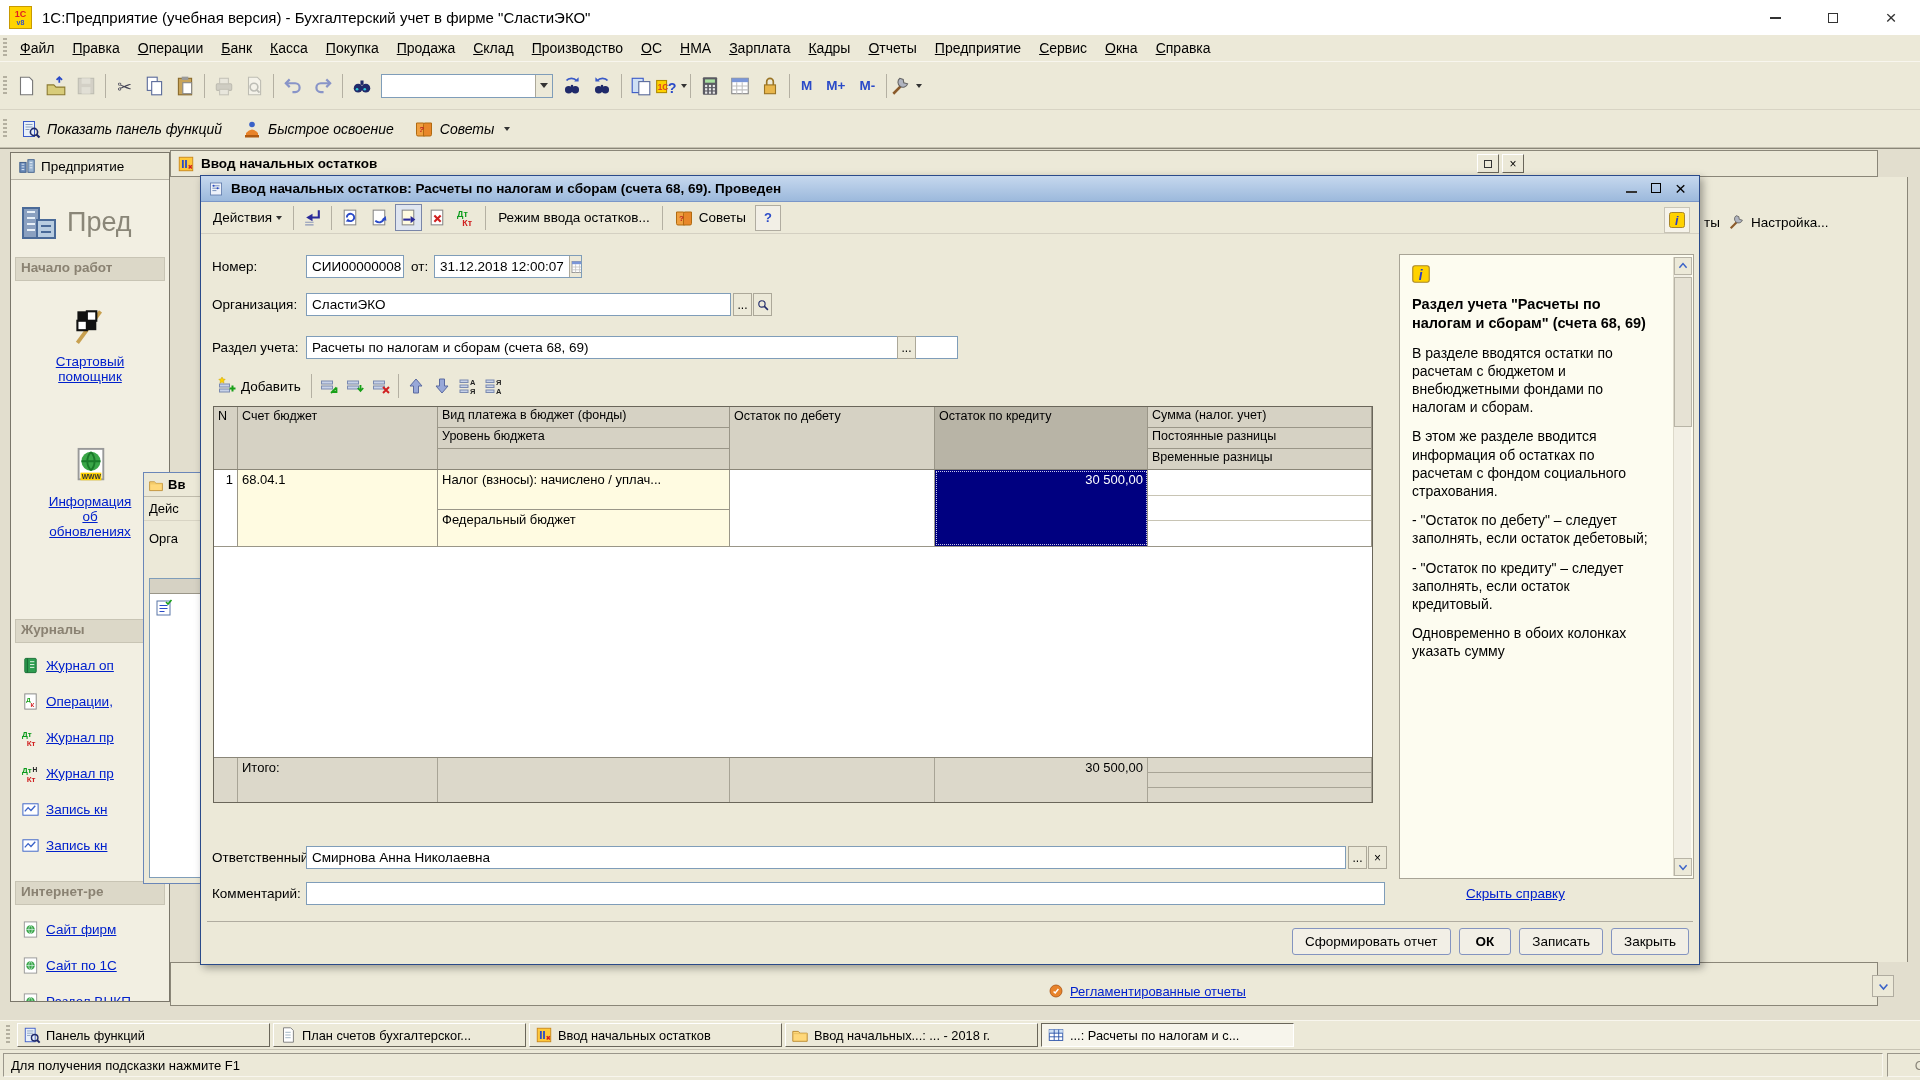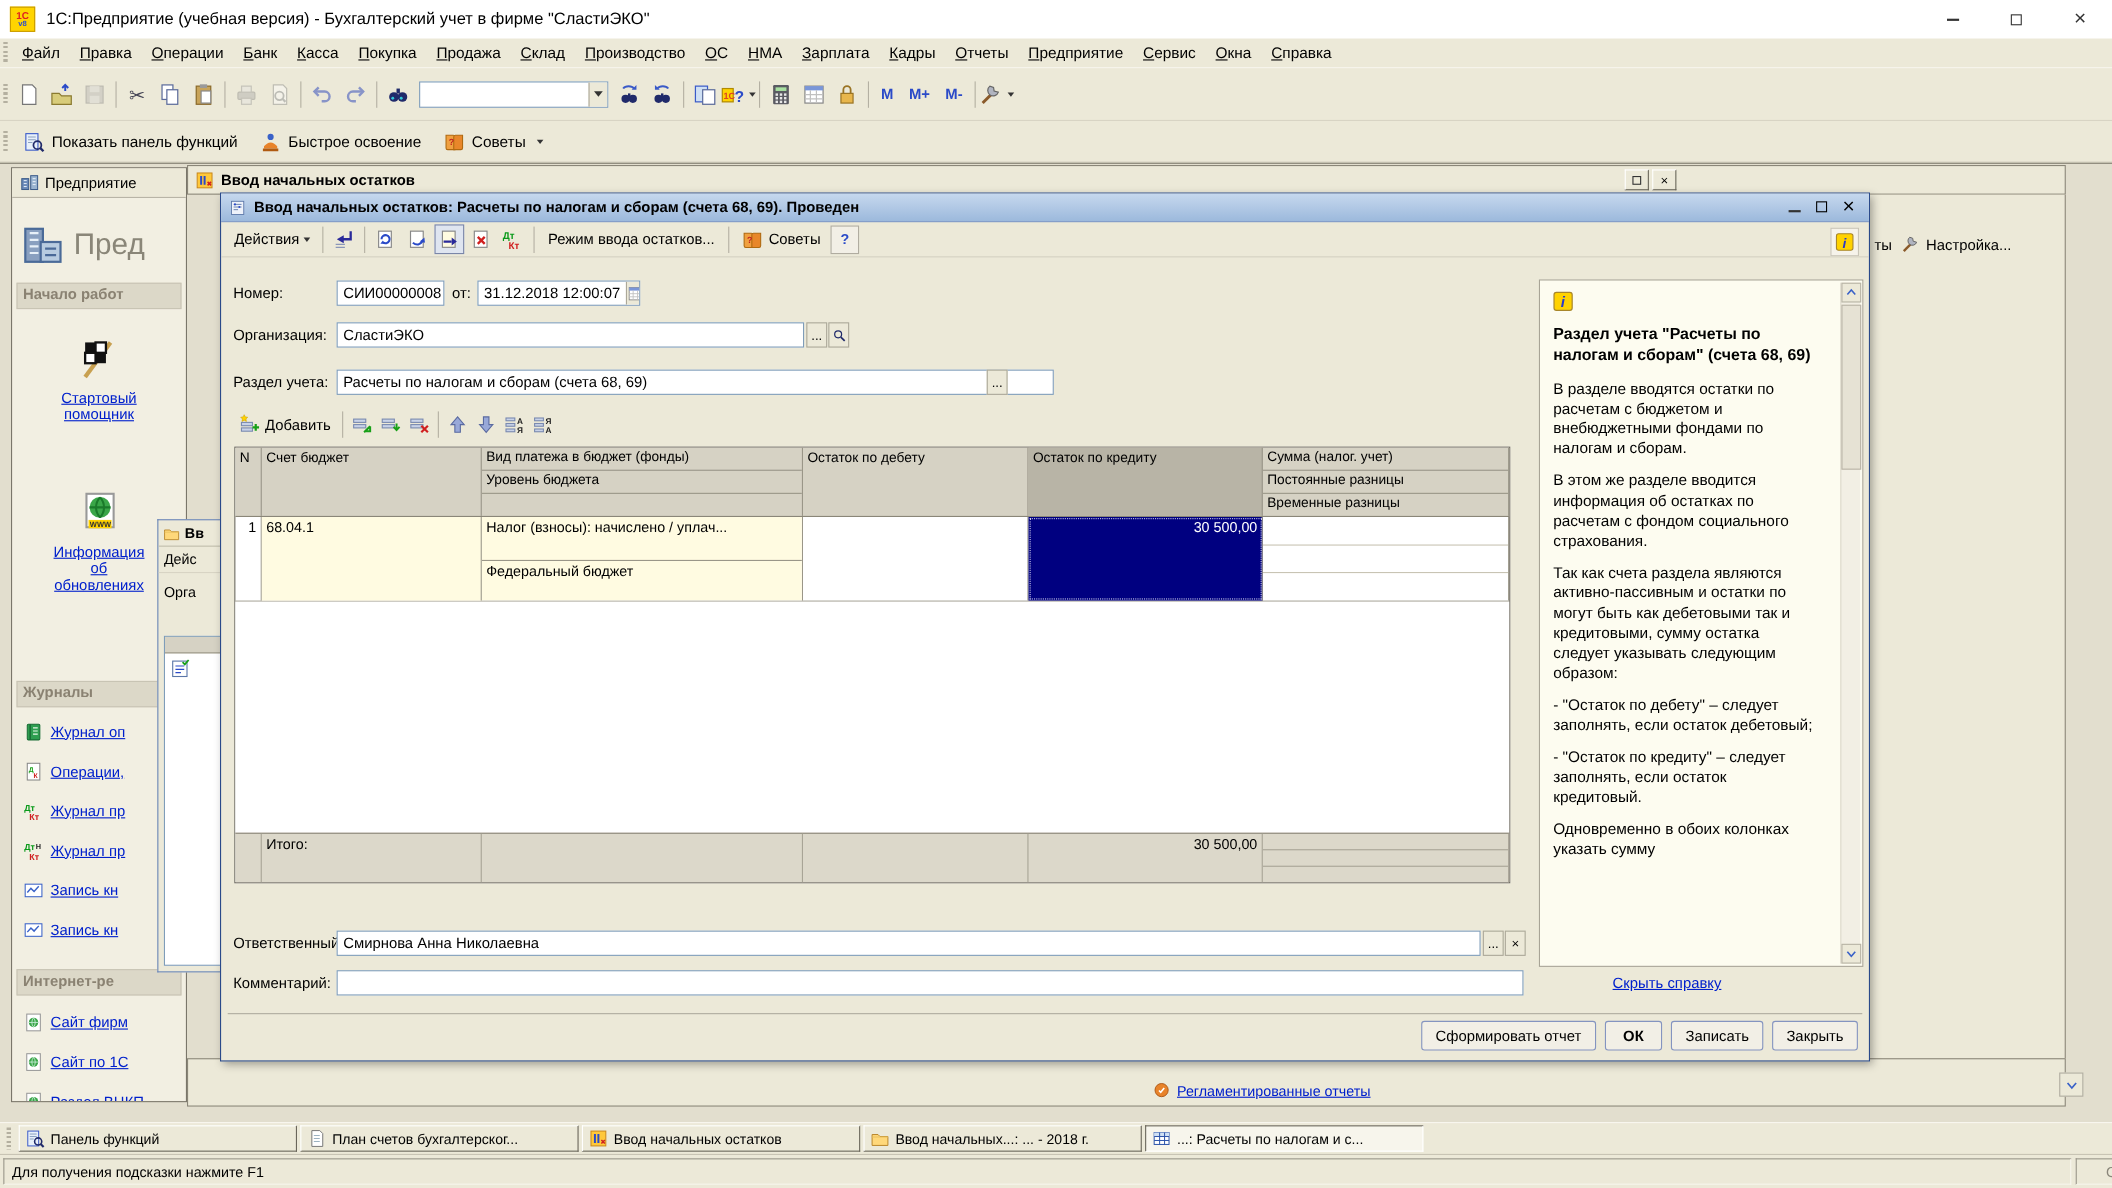--- a/index.html
+++ b/index.html
@@ -33,21 +33,21 @@
 .tb-btn { width:28px; height:28px; margin:0 1px; display:flex; align-items:center; justify-content:center; border:1px solid transparent; }
 .tb-btn .icon { width:22px; height:22px; }
 .dim { opacity:.45; filter:grayscale(.8); }
 .tb-text { width:auto !important; padding:0 5px; color:#2a4ac8; font-weight:bold; font-size:13.5px; }
 .tb-sep { width:1px; height:24px; background:#b4b0a2; margin:0 4px; flex:none; }
 .tb-combo { width:172px; height:24px; background:#fff; border:1px solid #7f9db9; margin:0 4px; display:flex; align-items:center; }
 .combo-text { flex:1; padding:0 4px; }
 .combo-arrow { width:17px; height:100%; background:#ece9d8; border-left:1px solid #aca899; display:flex; align-items:center; justify-content:center; }
 .tri { width:0; height:0; border-left:4px solid transparent; border-right:4px solid transparent; border-top:5px solid #333; display:inline-block; }
 .tri.small { border-left-width:3.5px; border-right-width:3.5px; border-top-width:4px; margin-left:4px; }
-.tb2-item { display:flex; align-items:center; gap:6px; padding:0 10px; font-size:14px; white-space:nowrap; }
+.tb2-item { display:flex; align-items:center; gap:6px; padding:0 10px; font-size:14px; white-space:nowrap;font-style:italic; }
 
 
 .mdi { position:absolute; left:0; top:148px; width:100%; height:872px; background:#e2dece; border-top:1px solid #8a8678; }
 
 
 .sb { position:absolute; left:10px; top:152px; width:160px; height:850px; background:#f2efe2; border:1px solid #7a766a; overflow:hidden; z-index:2; }
 .sb-tab { height:27px; display:flex; align-items:center; gap:5px; padding:0 7px; border-bottom:1px solid #b8b4a6; font-size:13.5px; background:#ece9d8; white-space:nowrap; }
 .sb-big { position:absolute; left:8px; top:46px; right:0; height:46px; display:flex; align-items:center; gap:8px; overflow:hidden; }
 .sb-big-title { font-size:27px; color:#8a8678; white-space:nowrap; }
 .sb-bar { position:absolute; left:4px; right:4px; height:24px; background:#dcd8c8; border:1px solid #c8c4b4; color:#8a8272; font-weight:bold; font-size:13.5px; padding:2px 5px; white-space:nowrap; overflow:hidden; }
@@ -57,21 +57,21 @@
 .sb-list { position:absolute; left:10px; right:0; }
 .sb-row { display:flex; align-items:center; gap:6px; height:20px; margin-bottom:16px; white-space:nowrap; overflow:hidden; }
 .sb-row .icon { width:19px; height:19px; }
 
 
 .bgtitle { position:absolute; left:170px; top:150px; width:1708px; height:27px; background:#ece9d8; border:1px solid #8a8678; display:flex; align-items:center; gap:6px; padding:0 6px; z-index:1; }
 .bgtitle-text { font-weight:bold; font-size:13.5px; white-space:nowrap; }
 .bg-controls { position:absolute; left:1306px; top:3px; display:flex; gap:3px; }
 .mini-btn { width:22px; height:19px; background:#ece9d8; border:1px solid; border-color:#fff #6a665a #6a665a #fff; display:flex; align-items:center; justify-content:center; font-size:12px; }
 .mini-btn .restore-glyph { width:8px; height:8px; }
-.bgright { position:absolute; left:1700px; top:177px; width:178px; height:785px; background:#ece9d8; border-right:1px solid #8a8678; z-index:1; }
+.bgright { position:absolute; left:1700px; top:177px; width:208px; height:785px; background:#ece9d8; border-right:1px solid #8a8678; z-index:1; }
 .bgr-row { position:absolute; left:4px; top:36px; display:flex; align-items:center; gap:8px; font-size:13.5px; white-space:nowrap; }
 .bgr-btn { display:flex; align-items:center; gap:5px; }
 .bgbottom { position:absolute; left:170px; top:962px; width:1708px; height:44px; background:#ece9d8; border:1px solid #8a8678; z-index:1; }
 .reports-row { position:absolute; left:877px; top:20px; display:flex; align-items:center; gap:6px; white-space:nowrap; }
 .blue-link { color:#0020cc; text-decoration:underline; font-size:13px; }
 .scroll-corner { position:absolute; left:1872px; top:975px; width:22px; height:22px; background:#ece9d8; border:1px solid #b0aca0; display:flex; align-items:center; justify-content:center; z-index:2; }
 
 
 .sliver { position:absolute; left:143px; top:472px; width:58px; height:412px; background:#ece9d8; border:1px solid #6a86b8; border-right:none; overflow:hidden; z-index:3; }
 .sliver-title { height:24px; display:flex; align-items:center; gap:4px; padding:0 4px; font-weight:bold; border-bottom:1px solid #c0bcac; white-space:nowrap; }
@@ -938,21 +938,20 @@
           <svg viewBox="0 0 20 20">
             <rect x="2.5" y="2.5" width="15" height="15" rx="2" fill="#ffd200" stroke="#a8862a"></rect>
             <text x="8" y="15" font-size="12.5" font-weight="bold" font-style="italic" fill="#2a3ac8">i</text>
           </svg>
         </span>
       <div class="hp-content">
         <div class="hp-title">Раздел учета "Расчеты по налогам и сборам" (счета 68, 69)</div>
         <div id="help-paras">
             <div class="hp-para">В разделе вводятся остатки по расчетам с бюджетом и внебюджетными фондами по налогам и сборам.</div>
             <div class="hp-para">В этом же разделе вводится информация об остатках по расчетам с фондом социального страхования.</div>
-            <div class="hp-para">Так как счета раздела являются активно-пассивным и остатки по могут быть как дебетовыми так и кредитовыми, сумму остатка следует указывать следующим образом:</div>
             <div class="hp-para">- "Остаток по дебету" – следует заполнять, если остаток дебетовый;</div>
             <div class="hp-para">- "Остаток по кредиту" – следует заполнять, если остаток кредитовый.</div>
             <div class="hp-para">Одновременно в обоих колонках указать сумму</div>
           </div>
       </div>
       <div class="hp-scroll">
         <div class="hp-sbtn top">
             <span style="width:12px;height:12px" class="icon">
               <svg viewBox="0 0 20 20">
                 <path d="M4 13 L10 6 L16 13" fill="none" stroke="#3a62c8" stroke-width="2.4"></path>

